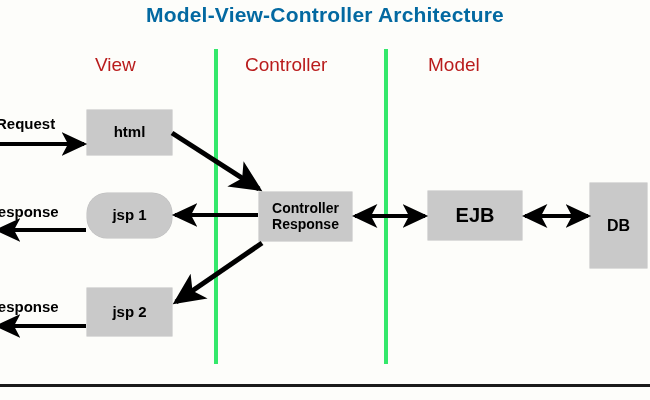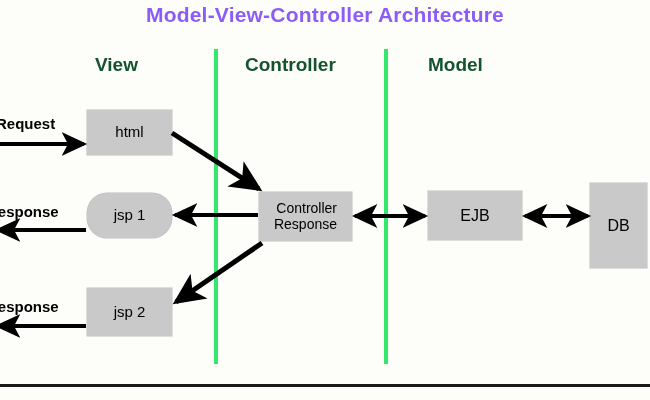--- a/index.html
+++ b/index.html
@@ -17,30 +17,30 @@
   }
   
   #title {
     position: absolute;
     left: 0;
     top: 3px;
     width: 650px;
     text-align: center;
     font-size: 21px;
     font-weight: bold;
-    color: #8b5cf6;
+    color: #0369a1;
     letter-spacing: 0.2px;
     white-space: nowrap;
   }
   
   .section-label {
     position: absolute;
     font-size: 19px;
-    font-weight: bold;
-    color: #14532d;
+    font-weight: normal;
+    color: #b91c1c;
     white-space: nowrap;
   }
   #label-view      { left: 95px;  top: 54px; }
   #label-controller{ left: 245px; top: 54px; }
   #label-model     { left: 428px; top: 54px; }
 
   
   .divider {
     position: absolute;
     width: 4px;
@@ -50,33 +50,33 @@
   }
   #divider-1 { left: 214px; }
   #divider-2 { left: 384px; }
 
   
   .node {
     position: absolute;
     background: #c9c9c9;
     color: #000000;
     font-size: 15px;
-    font-weight: normal;
+    font-weight: bold;
     display: flex;
     align-items: center;
     justify-content: center;
     text-align: right;
     line-height: 1.08;
     box-shadow: 0 0 0 0.5px #bdbdbd;
   }
   #node-html       { left: 87px;  top: 110px; width: 85px; height: 45px; }
   #node-jsp1       { left: 87px;  top: 193px; width: 85px; height: 45px; border-radius: 20px; }
   #node-jsp2       { left: 87px;  top: 288px; width: 85px; height: 48px; }
   #node-controller { left: 259px; top: 192px; width: 93px; height: 49px; font-size: 14px; }
-  #node-ejb        { left: 428px; top: 191px; width: 94px; height: 49px; font-size: 16px; }
+  #node-ejb        { left: 428px; top: 191px; width: 94px; height: 49px; font-size: 20px; }
   #node-db         { left: 590px; top: 175px; width: 57px; height: 85px; font-size: 16px; margin-top: 8px; }
 
   
   .edge-label {
     position: absolute;
     font-size: 15px;
     font-weight: bold;
     color: #000000;
     white-space: nowrap;
   }

